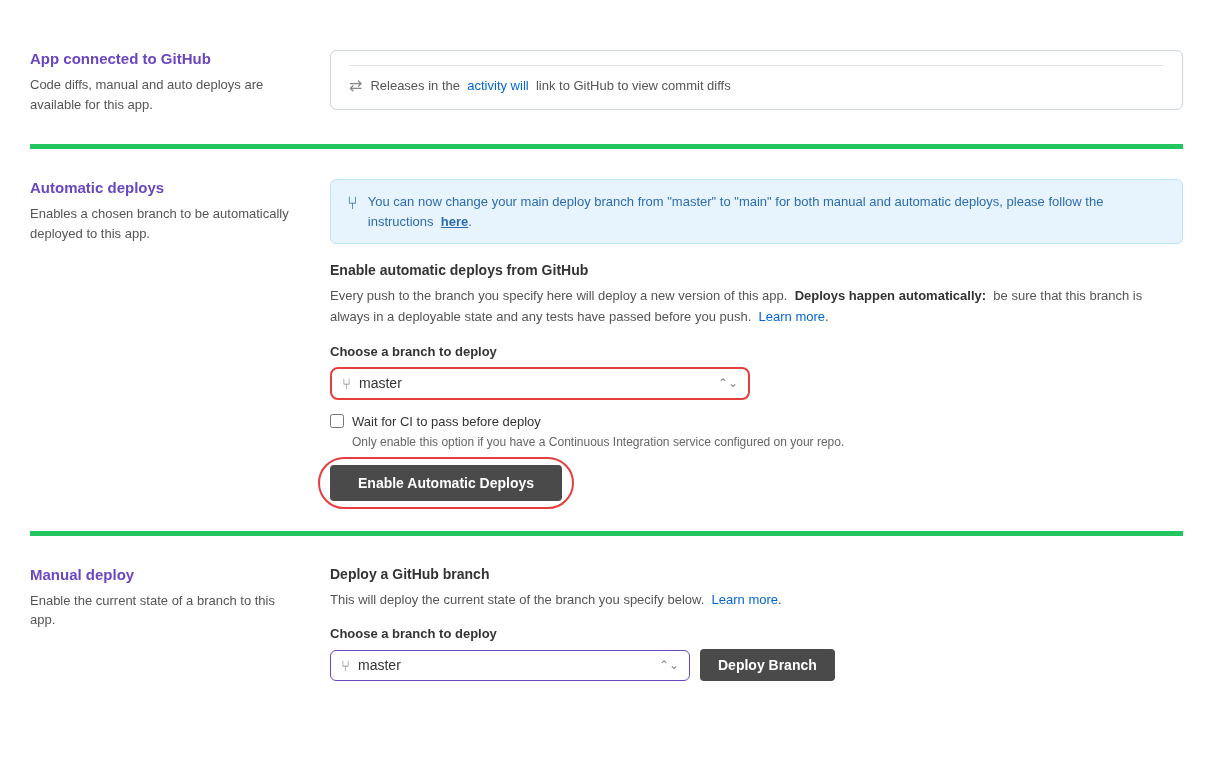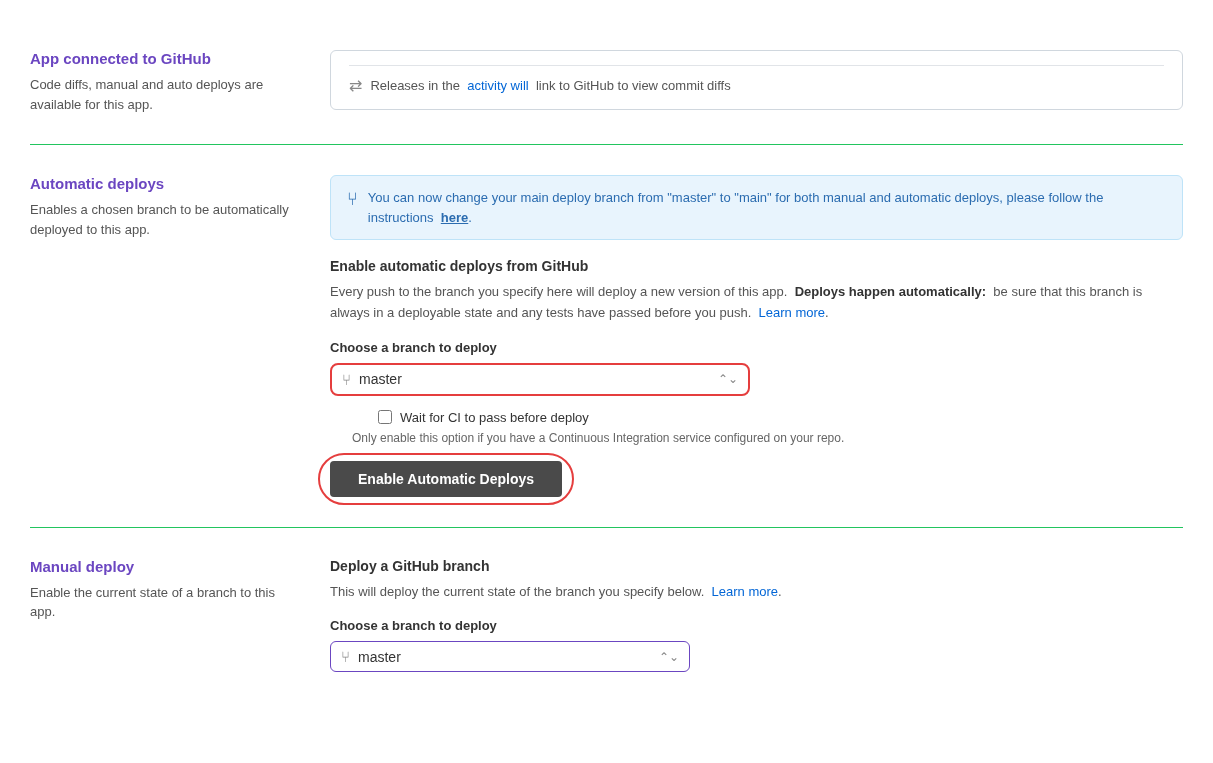--- a/index.html
+++ b/index.html
@@ -11,21 +11,21 @@
     }
     .page-container {
       max-width: 1213px;
       padding: 20px 30px;
     }
 
     
     .section {
       display: flex;
       padding: 30px 0;
-      border-bottom: 1px solid #22c55e;
+      border-bottom: 5px solid #22c55e;
     }
     .section-left {
       width: 300px;
       min-width: 300px;
       padding-right: 40px;
     }
     .section-right {
       flex: 1;
     }
     .section-title {
@@ -177,21 +177,20 @@
       color: #888;
       font-size: 12px;
     }
 
     
     .checkbox-row {
       display: flex;
       align-items: center;
       gap: 8px;
       margin-bottom: 6px;
-      margin-left: 48px;
     }
     .checkbox-row input[type="checkbox"] {
       width: 14px;
       height: 14px;
       cursor: pointer;
     }
     .checkbox-label {
       font-size: 13px;
       color: #333;
     }
@@ -348,18 +347,19 @@
       <div class="field-label">Choose a branch to deploy</div>
 
       <div class="branch-with-button">
         <div class="branch-select-wrapper with-btn">
           <span class="branch-icon">⑂</span>
           <select class="branch-select">
             <option>master</option>
           </select>
           <span class="branch-select-arrow">⌃⌄</span>
         </div>
+        <button class="deploy-btn">Deploy Branch</button>
       </div>
 
     </div>
   </div>
 
 </div>
 
 </body></html>

